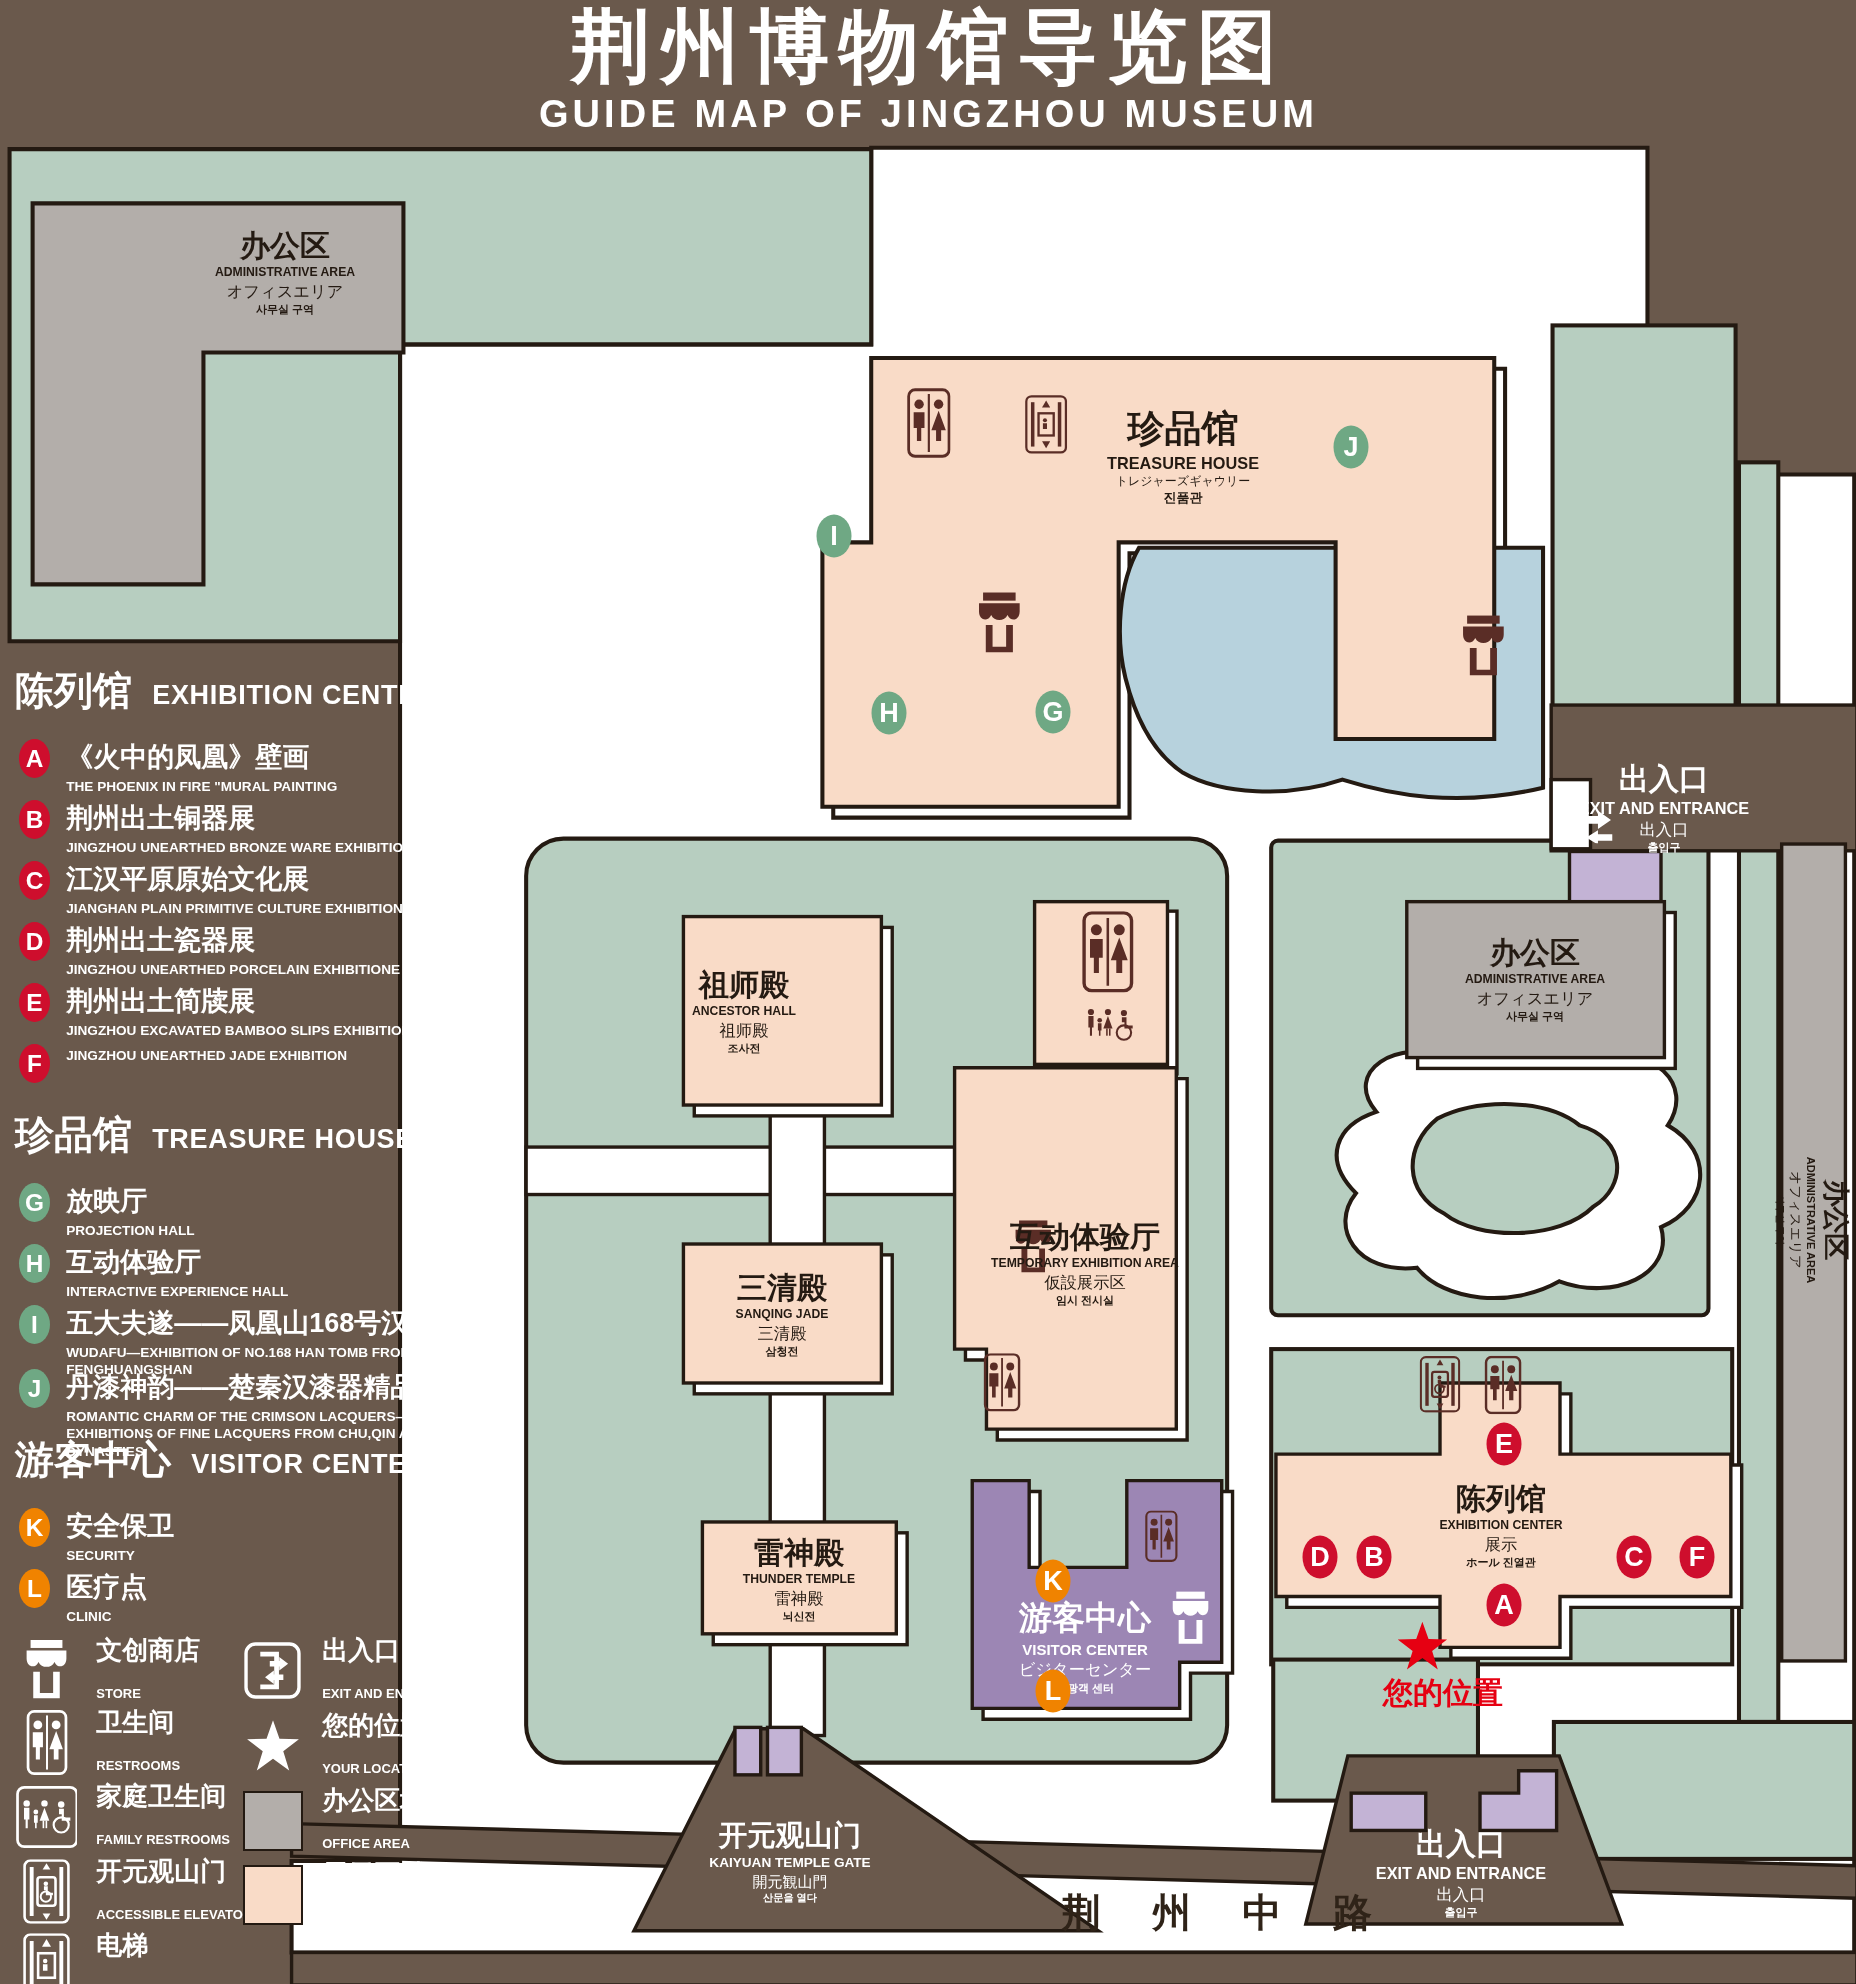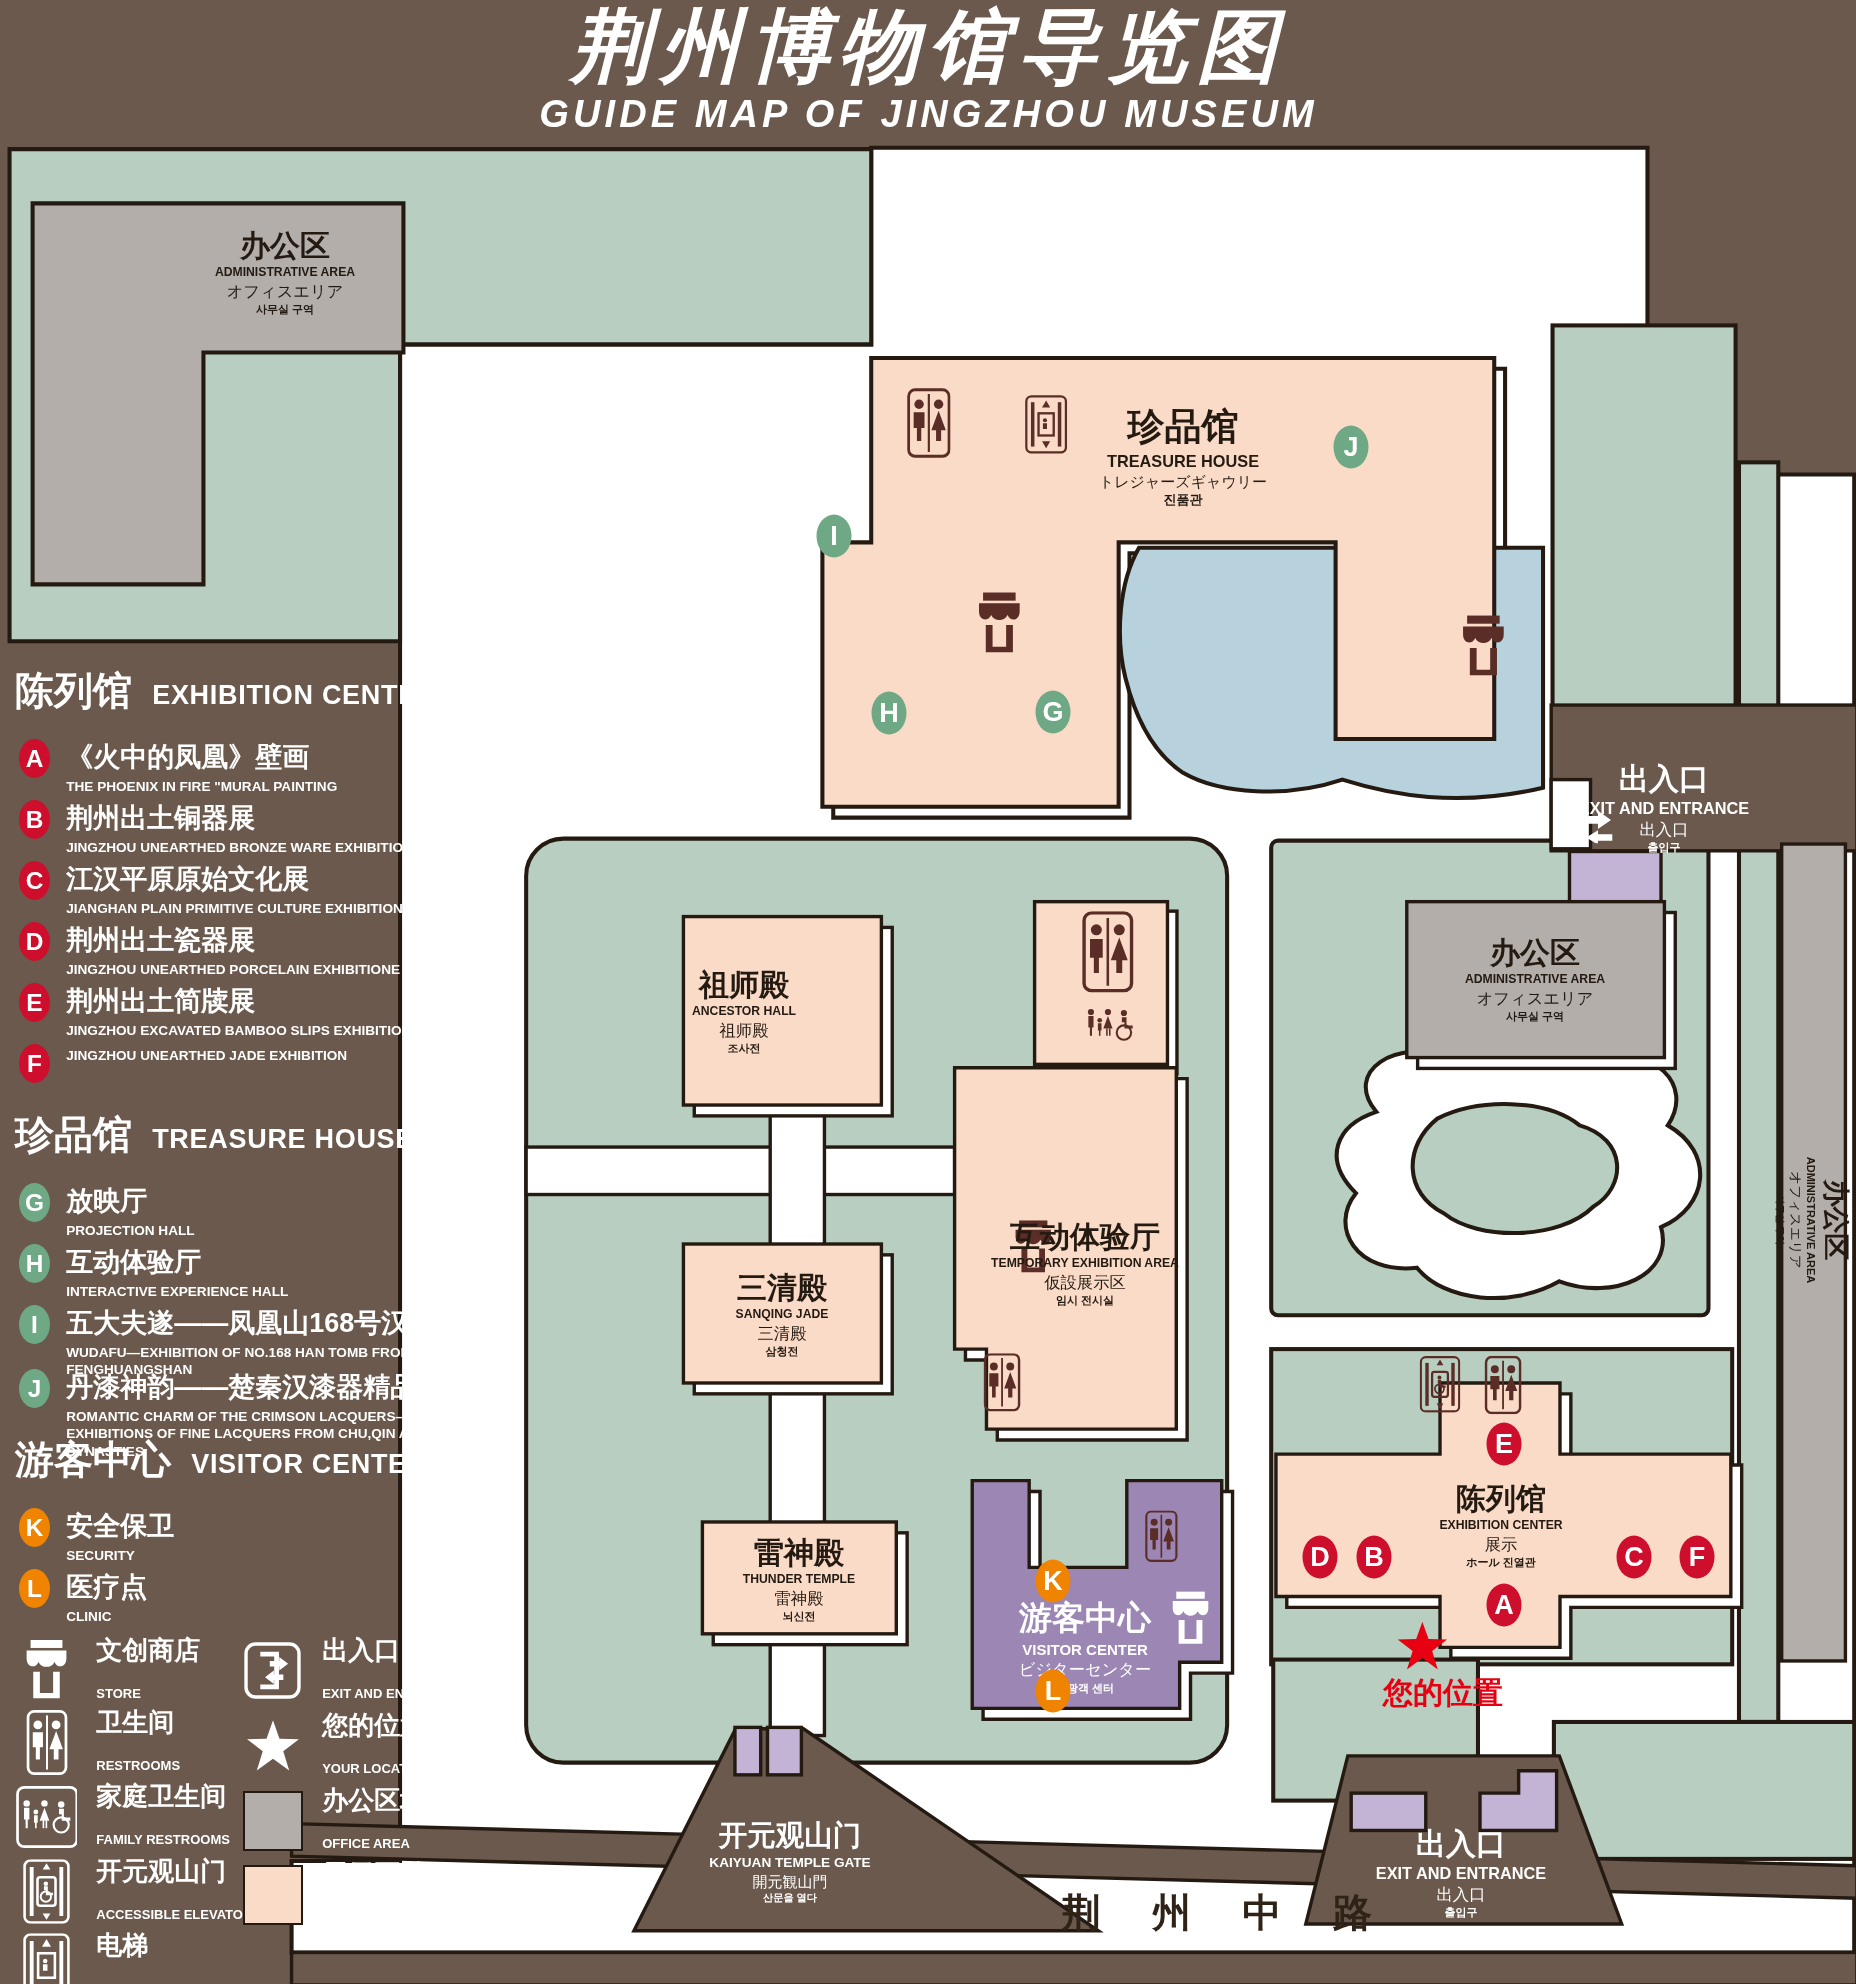--- a/index.html
+++ b/index.html
@@ -1,32 +1,32 @@
 <!DOCTYPE html>
 <html style="font-size:11px"><head>
 <meta charset="utf-8">
 <style>
   html,body{margin:0;padding:0;background:#6a594c;}
   body{width:1857px;height:1985px;position:relative;overflow:hidden;
        font-family:"Liberation Sans","DejaVu Sans",sans-serif;}
   
-  .hdr{position:absolute;left:0;top:0;width:100%;text-align:center;color:#fff;font-style:italic;}
+  .hdr{position:absolute;left:0;top:0;width:100%;text-align:center;color:#fff;}
   .hdr .t1{font-size:80px;font-weight:900;letter-spacing:9.5px;line-height:1.05;margin-top:5.4px;}
   .hdr .t2{font-size:38px;font-weight:700;letter-spacing:4.1px;margin-top:4.1px;}
   
   .map-svg{position:absolute;left:0;top:0;}
   
   .lbl{position:absolute;transform:translate(-50%,-50%);text-align:center;color:#241a12;line-height:1.3;white-space:nowrap;}
   .lbl .zh{font-size:30px;font-weight:900;}
   .lbl .en{font-size:12.2px;font-weight:800;}
   .lbl .ja{font-size:16.3px;font-weight:500;}
   .lbl .ko{font-size:11px;font-weight:700;}
   .lbl.big .zh{font-size:37px;}
   .lbl.big .en{font-size:16.3px;}
-  .lbl.big .ja{font-size:15px;text-align:center;}
+  .lbl.big .ja{font-size:12px;text-align:center;}
   .lbl.big .ko{font-size:13px;}
   .lbl.white{color:#fff;}
   .lbl.rot{transform:translate(-50%,-50%) rotate(90deg);}
   .road-lbl{position:absolute;transform:translate(-50%,-50%);font-size:39px;font-weight:900;color:#2f2318;letter-spacing:20.3px;white-space:nowrap;}
   .loc-lbl{position:absolute;transform:translate(-50%,-50%);font-size:30px;font-weight:900;color:#e60012;white-space:nowrap;}
   
   .mk{position:absolute;width:35px;height:43px;border-radius:50%;transform:translate(-50%,-50%);
       display:flex;align-items:center;justify-content:center;color:#fff;font-weight:900;font-size:27px;}
   .mk.red{background:#ce0e2d;}
   .mk.grn{background:#6fa884;}

